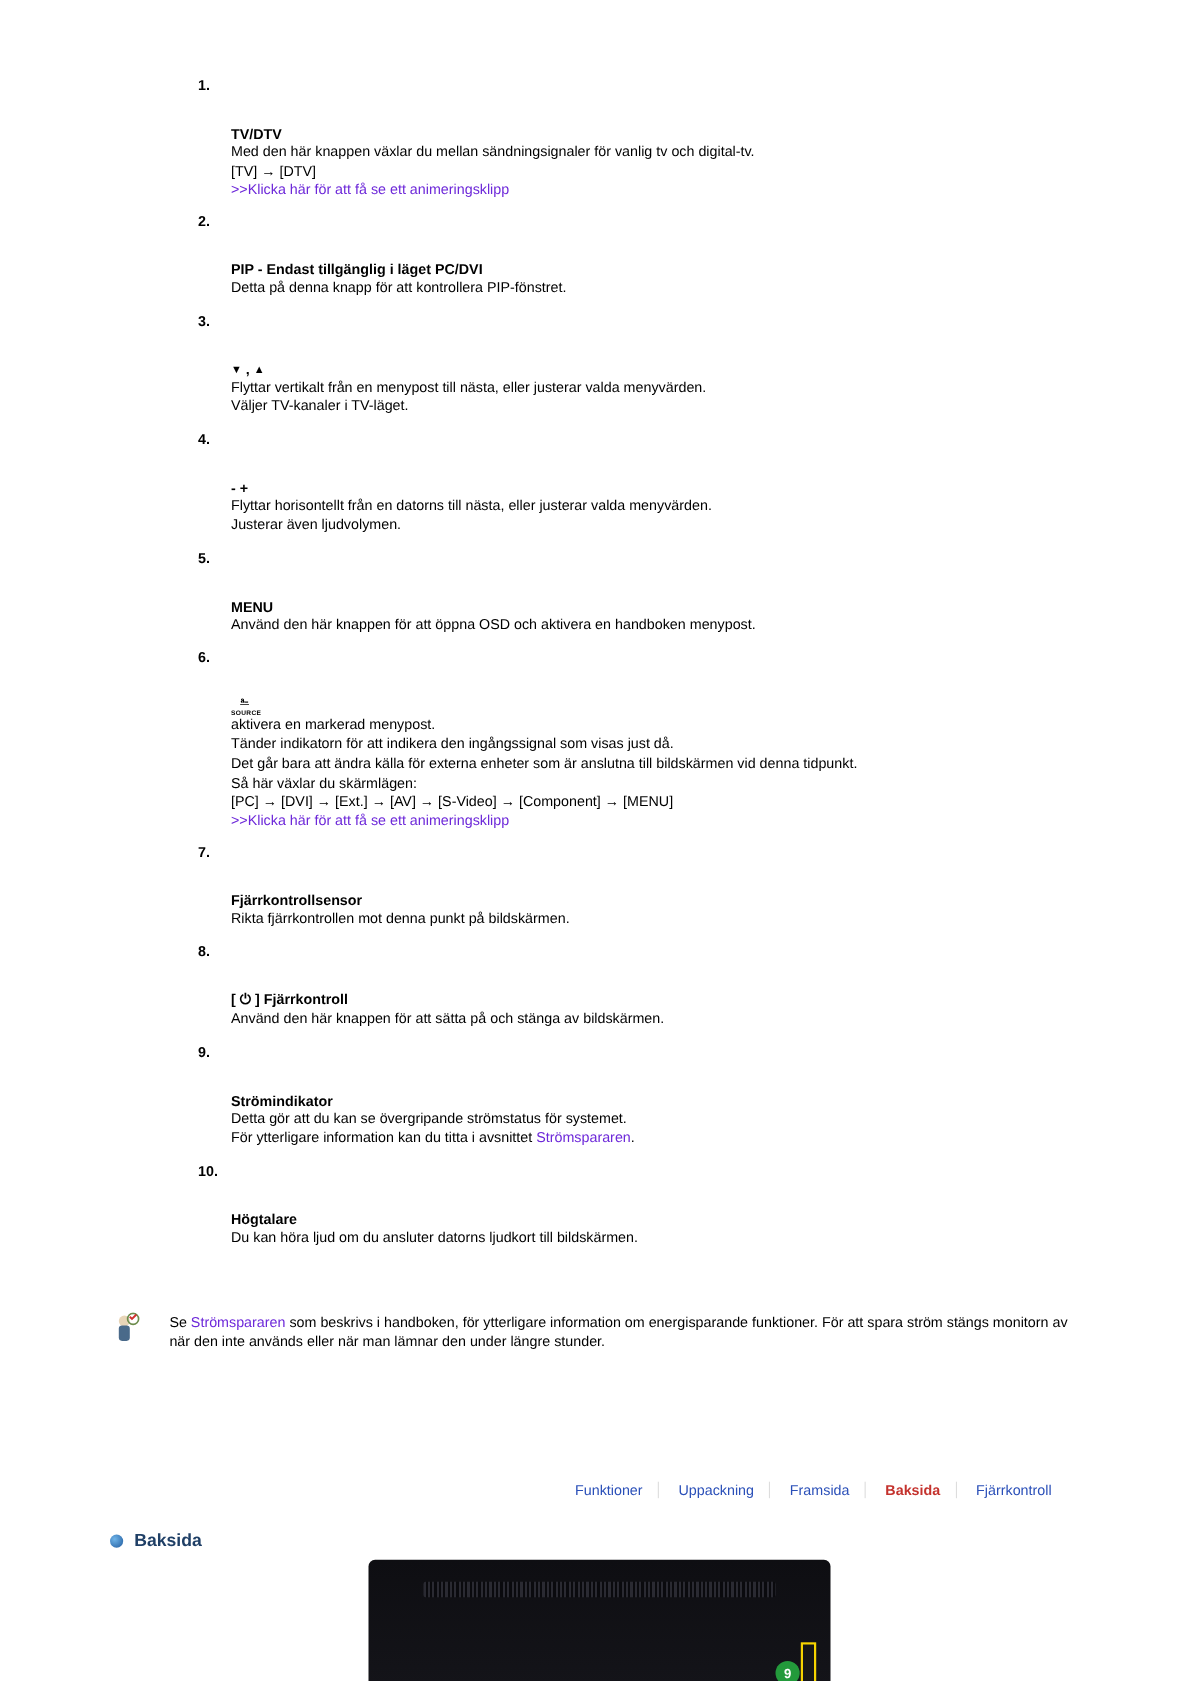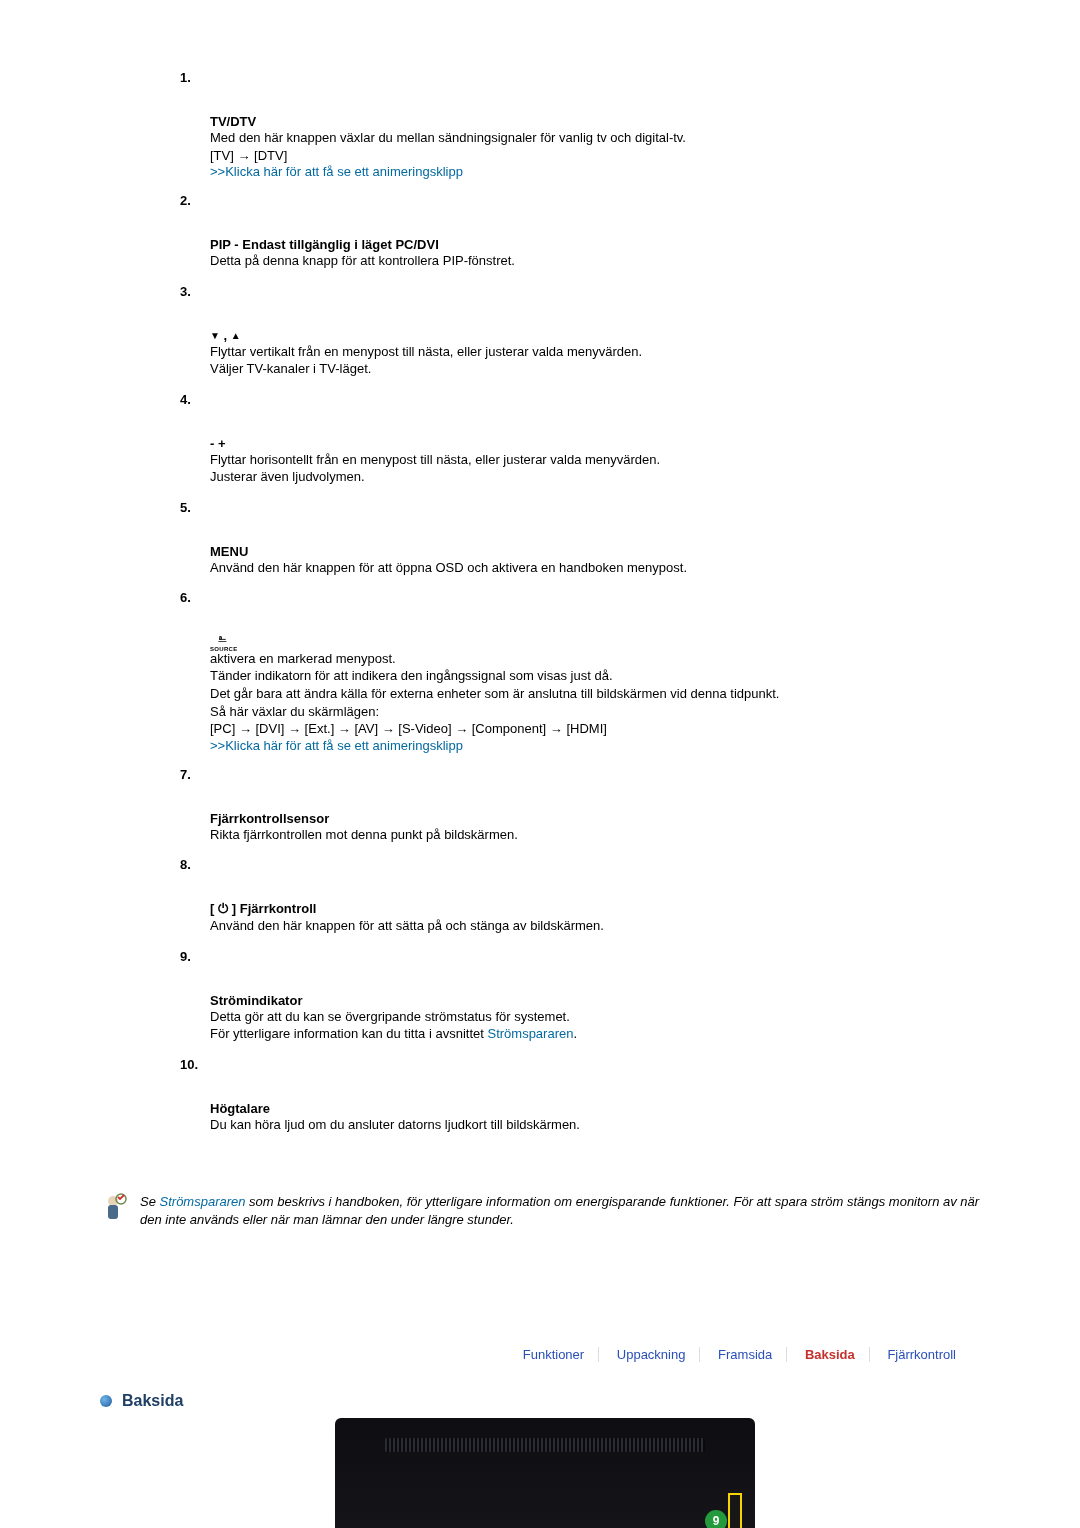--- a/index.html
+++ b/index.html
@@ -32,21 +32,21 @@
     flex: 1;
     margin-top: 44px;
   }
   .heading {
     font-weight: bold;
   }
   .desc {
     line-height: 1.35;
   }
   .link {
-    color: #0369a1;
+    color: #6d28d9;
     text-decoration: none;
     cursor: pointer;
   }
   .tri {
     font-size: 10px;
     vertical-align: 1px;
   }
   .source-icon {
     display: inline-block;
     width: 32px;
@@ -67,22 +67,21 @@
     letter-spacing: 0.3px;
     position: absolute;
     bottom: -2px;
     left: 0;
     font-weight: bold;
   }
   .note-box {
     margin-top: 60px;
     display: flex;
     align-items: flex-start;
-    gap: 12px;
-    font-style: italic;
+    gap: 26px;
   }
   .note-icon {
     width: 30px;
     height: 30px;
     position: relative;
     flex-shrink: 0;
     margin-left: 8px;
   }
   .note-text {
     line-height: 1.35;
@@ -317,42 +316,42 @@
         <div class="heading"><span class="tri">▼</span> , <span class="tri">▲</span></div>
         <div class="desc">Flyttar vertikalt från en menypost till nästa, eller justerar valda menyvärden.</div>
         <div class="desc">Väljer TV-kanaler i TV-läget.</div>
       </div>
     </li>
 
     <li>
       <span class="num">4.</span>
       <div class="content">
         <div class="heading">- +</div>
-        <div class="desc">Flyttar horisontellt från en menypost till nästa, eller justerar valda menyvärden.</div>
+        <div class="desc">Flyttar horisontellt från en datorns till nästa, eller justerar valda menyvärden.</div>
         <div class="desc">Justerar även ljudvolymen.</div>
       </div>
     </li>
 
     <li>
       <span class="num">5.</span>
       <div class="content">
         <div class="heading">MENU</div>
         <div class="desc">Använd den här knappen för att öppna OSD och aktivera en handboken menypost.</div>
       </div>
     </li>
 
     <li>
       <span class="num">6.</span>
       <div class="content">
         <div class="heading"><span class="source-icon"></span></div>
         <div class="desc">aktivera en markerad menypost.</div>
         <div class="desc">Tänder indikatorn för att indikera den ingångssignal som visas just då.</div>
         <div class="desc">Det går bara att ändra källa för externa enheter som är anslutna till bildskärmen vid denna tidpunkt.</div>
         <div class="desc">Så här växlar du skärmlägen:</div>
-        <div class="desc">[PC] → [DVI] → [Ext.] → [AV] → [S-Video] → [Component] → [HDMI]</div>
+        <div class="desc">[PC] → [DVI] → [Ext.] → [AV] → [S-Video] → [Component] → [MENU]</div>
         <a class="link">&gt;&gt;Klicka här för att få se ett animeringsklipp</a>
       </div>
     </li>
 
     <li>
       <span class="num">7.</span>
       <div class="content">
         <div class="heading">Fjärrkontrollsensor</div>
         <div class="desc">Rikta fjärrkontrollen mot denna punkt på bildskärmen.</div>
       </div>

